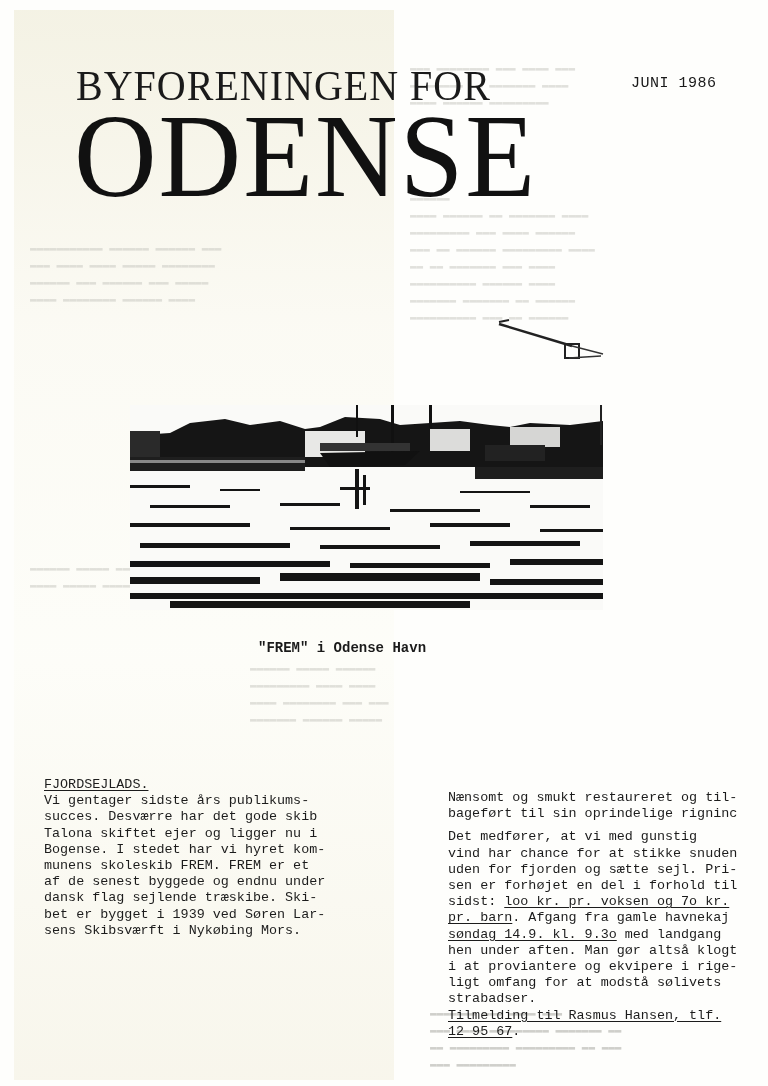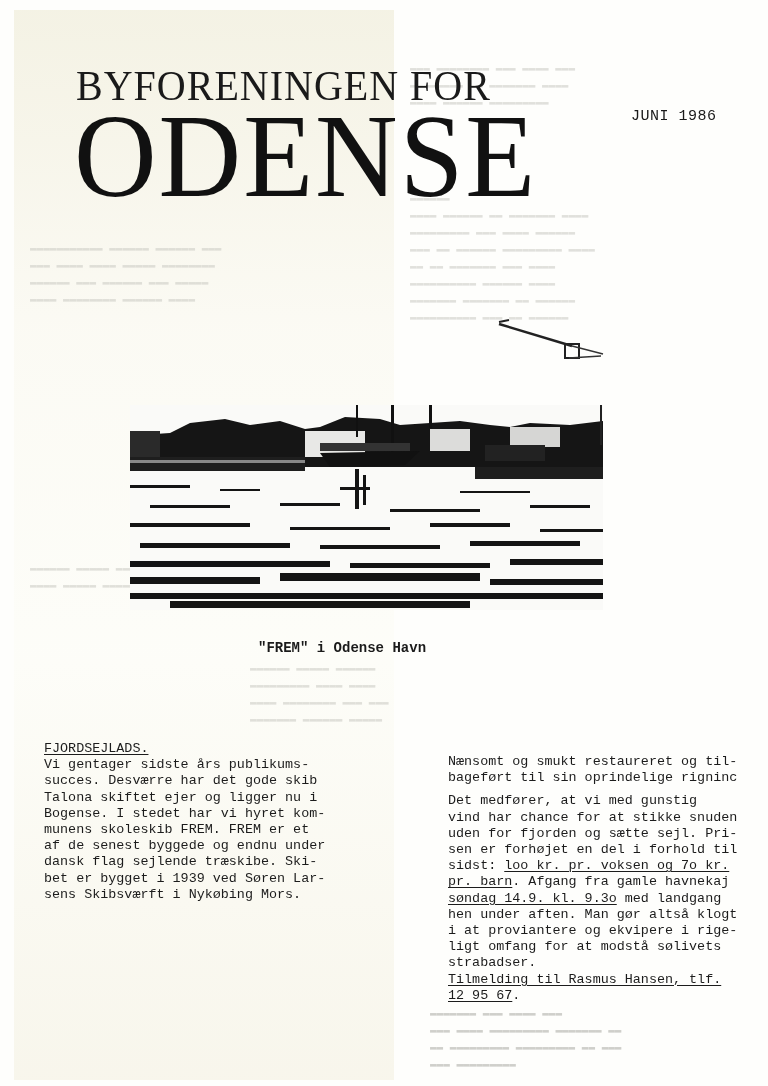--- a/index.html
+++ b/index.html
@@ -25,38 +25,38 @@
     transform: scaleY(1.05);
   }
   .masthead-main {
     position: absolute; left: 74px; top: 98px;
     font-family: "Liberation Serif", "DejaVu Serif", serif;
     font-size: 118px; line-height: 118px; letter-spacing: 2px; color: #111;
     transform: scaleX(0.97); transform-origin: left top;
   }
   .issue-date {
     position: absolute; left: 631px; top: 75px;
-    font-size: 15px; letter-spacing: 0.5px; color: #1a1a1a; margin-top: 33px;
+    font-size: 15px; letter-spacing: 0.5px; color: #1a1a1a;
   }
   .photo {
     position: absolute; left: 130px; top: 405px; width: 473px; height: 205px;
     background: #fff; overflow: hidden;
   }
   .photo svg { width: 100%; height: 100%; display: block; }
   .crane {
     position: absolute; left: 497px; top: 318px; width: 110px; height: 50px;
   }
   .caption {
     position: absolute; left: 258px; top: 640px;
     font-family: "Liberation Mono", "DejaVu Sans Mono", monospace;
     font-size: 14px; font-weight: bold; color: #1a1a1a;
   }
   .col {
     position: absolute; font-size: 13.4px; line-height: 16.2px;
-    white-space: pre; color: #1c1c1c;
+    white-space: pre; color: #1c1c1c; margin-top: 36px;
   }
   .col-left { left: 44px; top: 741px; }
   .col-right { left: 448px; top: 754px; }
   .u { text-decoration: underline; text-decoration-thickness: 1.4px; text-underline-offset: 2px; }
   .gap { display: block; height: 7px; }
 </style>
 </head>
 <body>
 
 <div class="page-tint"></div>

